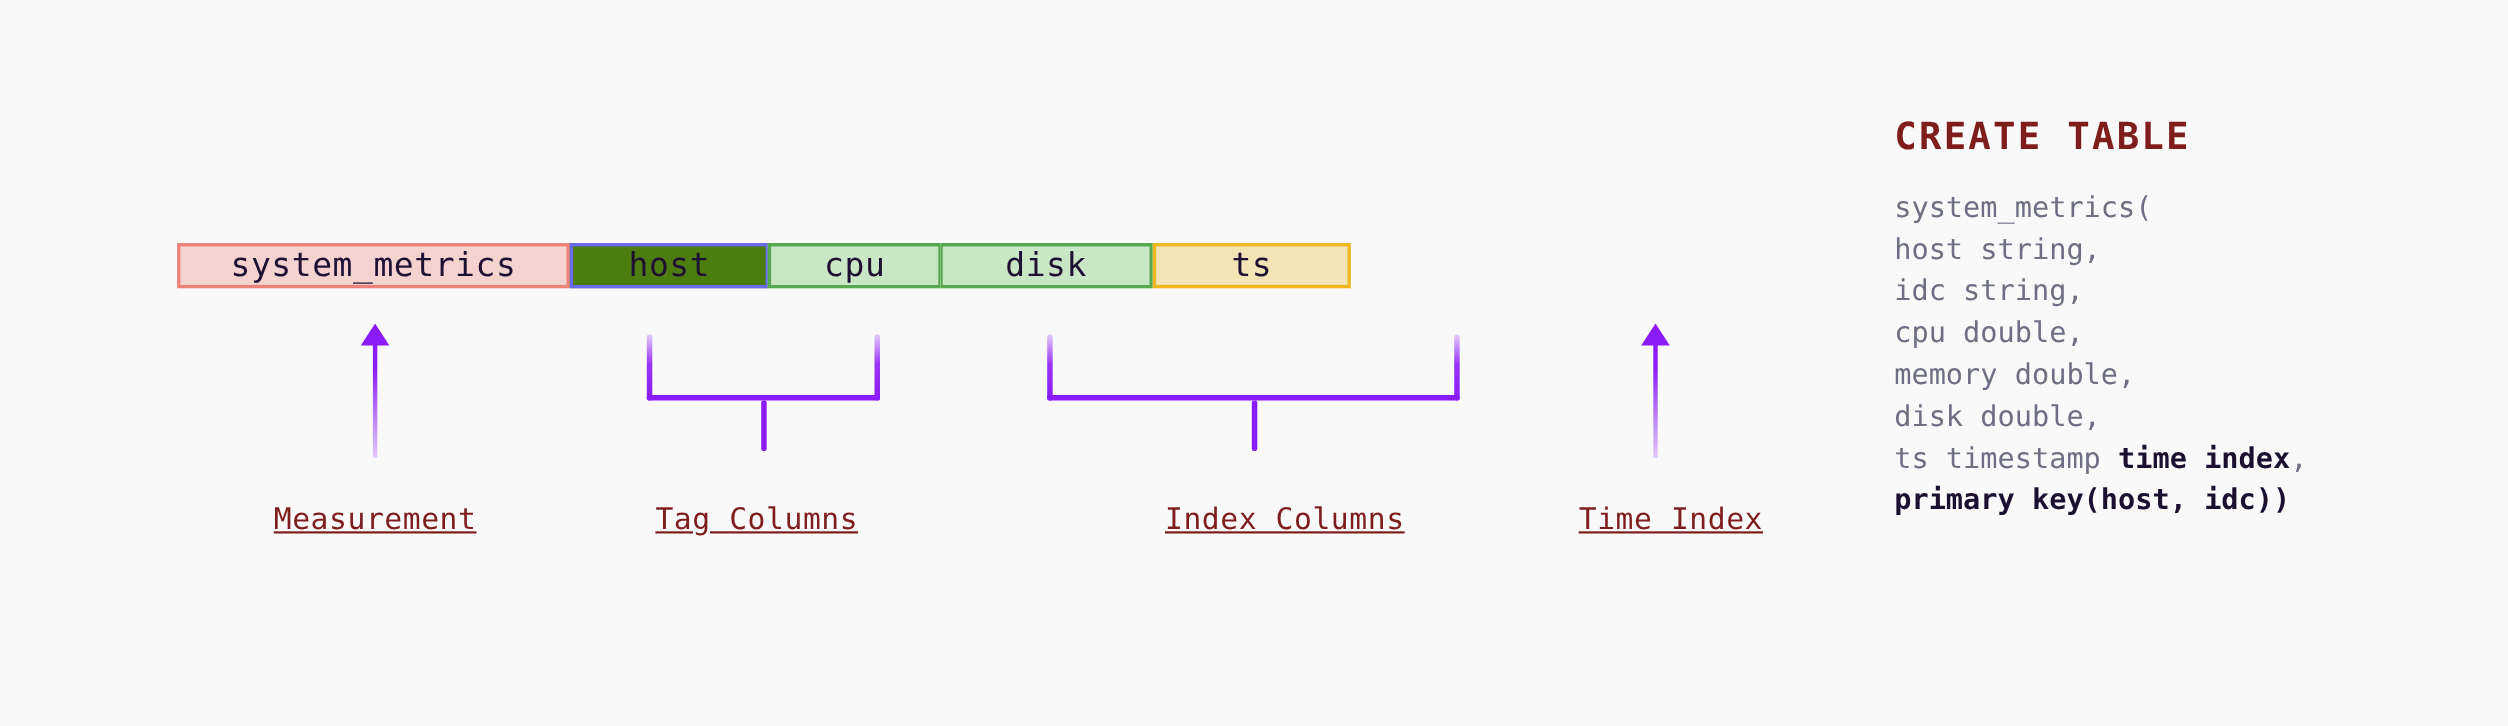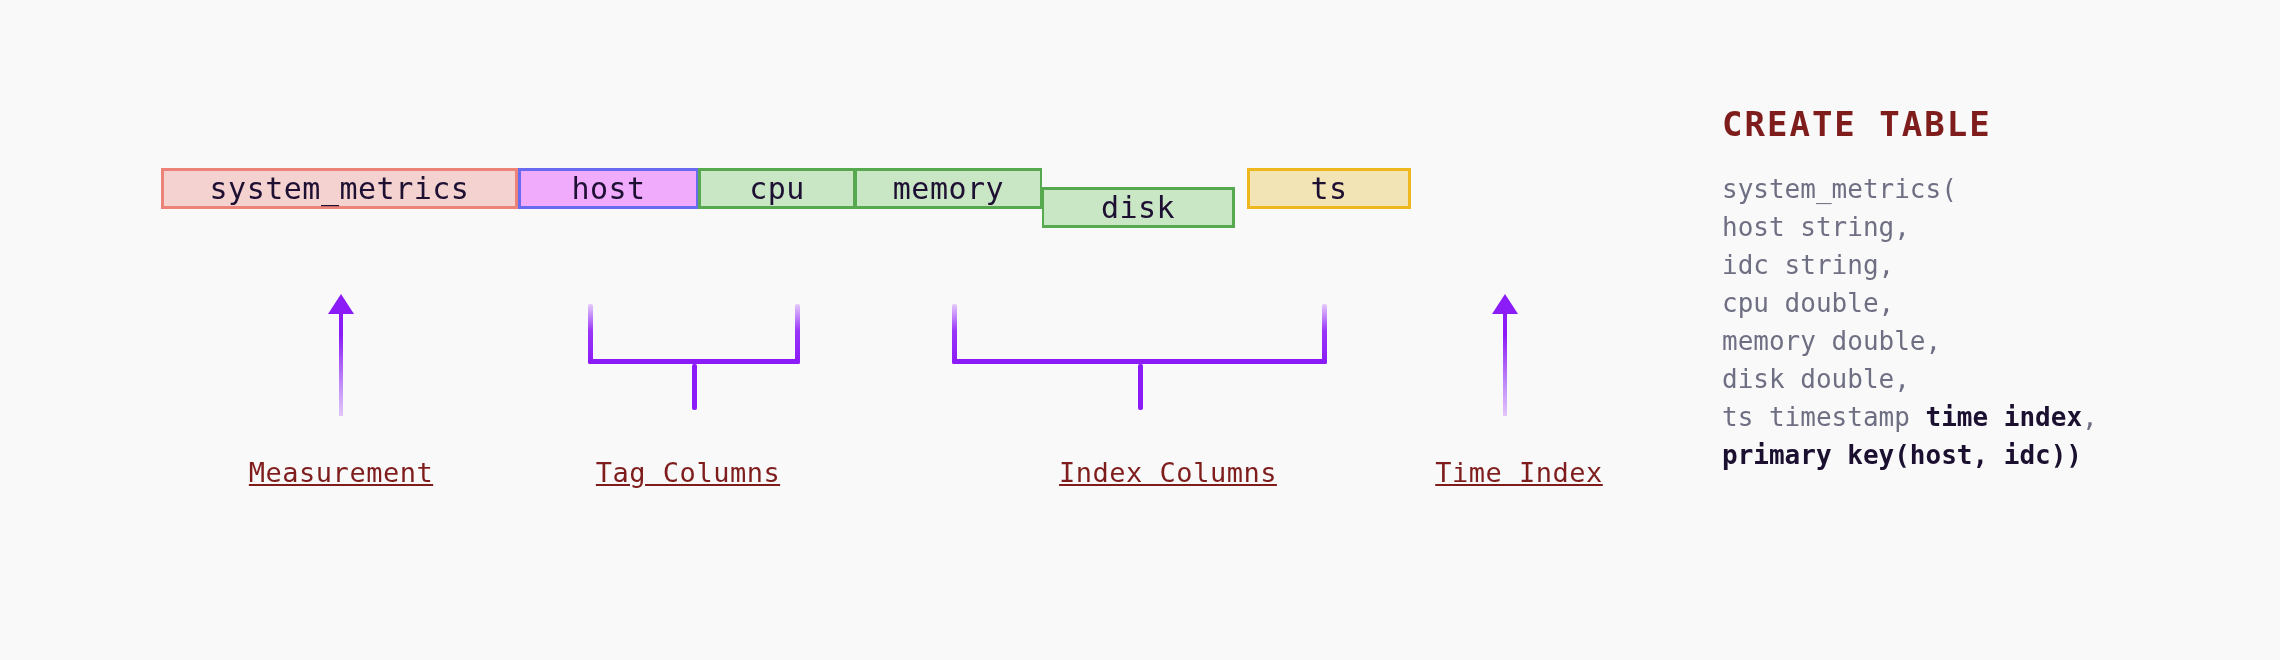--- a/index.html
+++ b/index.html
@@ -8,35 +8,35 @@
     background:#f9f9fa;
     font-family:"DejaVu Sans Mono","Liberation Mono",monospace;
     color:#1e1033;
     overflow:hidden;
   }
   #stage{position:relative;width:2280px;height:660px;}
 
   
   #schema-row{
     position:absolute;left:161px;top:168px;height:94px;
-    display:flex;align-items:flex-start;
+    display:flex;align-items:flex-end;
   }
   .cell{
     display:flex;align-items:center;justify-content:center;
     box-sizing:border-box;
     font-size:30px;letter-spacing:.5px;
     color:#1e1033;
     border-style:solid;
   }
   .cell.measurement{
     width:357px;background:#f4d2cf;border-color:#ec8278;
     border-width:3px;
   }
   .cell.tag{
-    background:#f0abfc;border-color:#6a6af0;
+    background:#4d7c0f;border-color:#6a6af0;
     border-width:3px 2px;
   }
   .cell.tag.first{border-left-width:3px;}
   .cell.tag.last{border-right-width:3px;}
   .cell.field{
     background:#c9e6c5;border-color:#57a94f;
     border-width:3px 2px;
   }
   .cell.field.first{border-left-width:3px;}
   .cell.field.last{border-right-width:3px;}
@@ -106,28 +106,25 @@
       <span>system_metrics</span>
     </div>
 
     <div class="cell tag first" style="width:180px;">
       <span>host</span>
     </div>
 
     <div class="cell field first" style="width:157px;">
       <span>cpu</span>
     </div>
-    <div class="cell field" style="width:187px;">
-      <span>memory</span>
-    </div>
     <div class="cell field last" style="width:193px;margin-top:19px;">
       <span>disk</span>
     </div>
 
-    <div class="cell timeindex" style="width:164px;margin-left:12px;">
+    <div class="cell timeindex" style="width:180px;">
       <span>ts</span>
     </div>
   </div>
 
   <div class="arrow-up" style="left:339px;top:294px;height:122px;">
     <div class="head"></div>
     <div class="shaft" style="height:108px;"></div>
   </div>
 
   <div class="bracket" style="left:588px;top:304px;width:212px;height:60px;">

